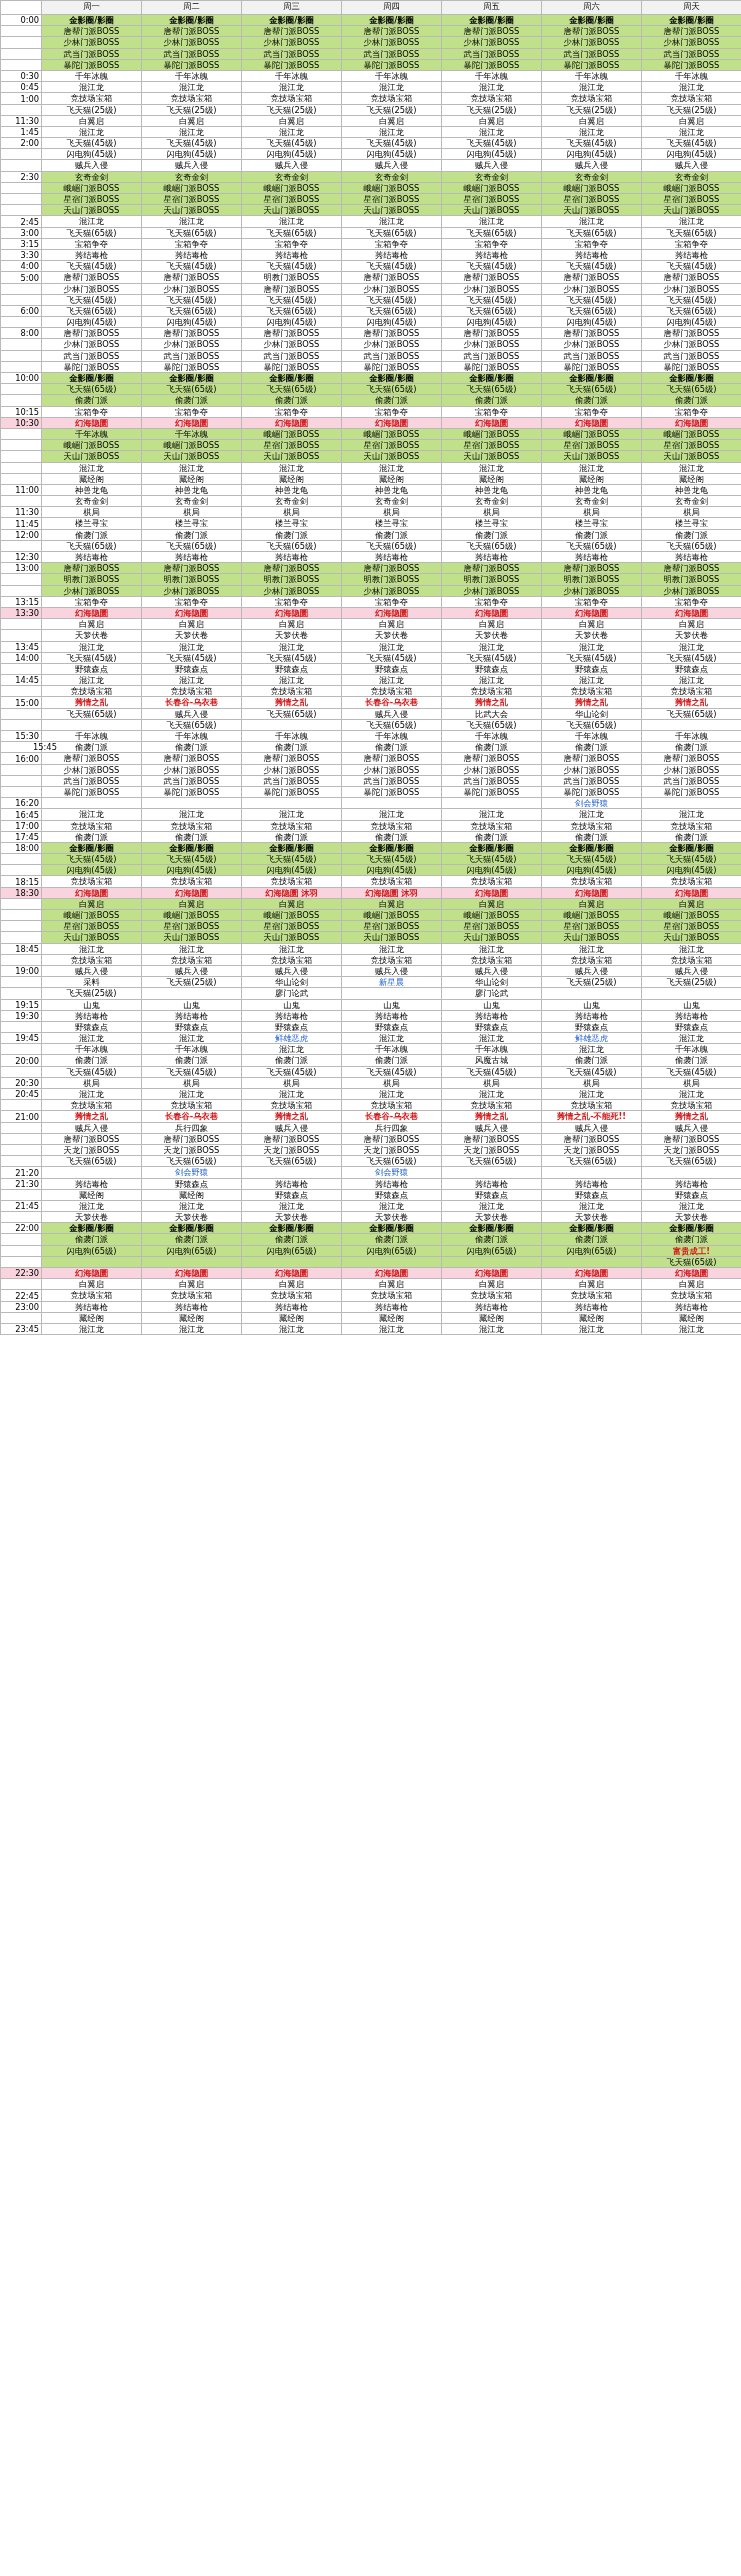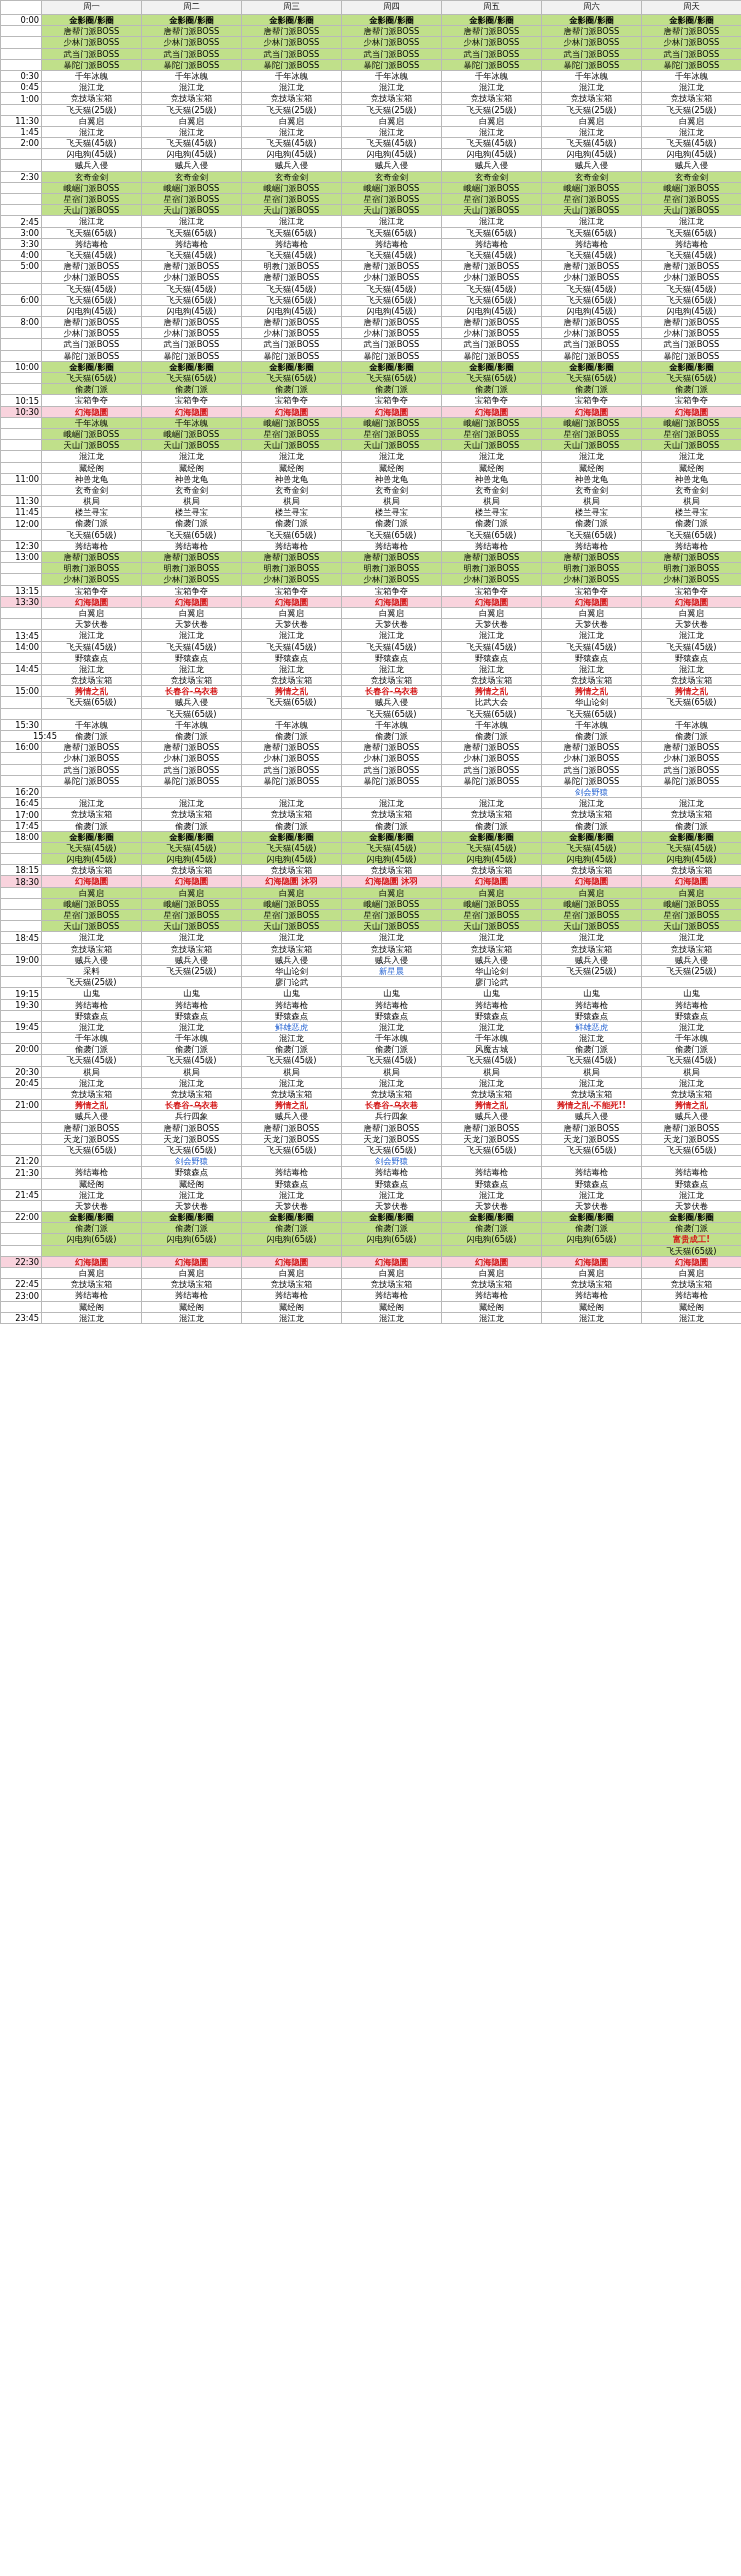--- a/index.html
+++ b/index.html
@@ -523,20 +523,44 @@
             <div>飞天猫(65级)</div>
           </td>
           <td class="cell">
             <div>飞天猫(65级)</div>
           </td>
           <td class="cell">
             <div>飞天猫(65级)</div>
           </td>
         </tr>
         <tr>
+          <td class="time" style="height: 10.2px;">3:15</td>
+          <td class="cell">
+            <div>宝箱争夺</div>
+          </td>
+          <td class="cell">
+            <div>宝箱争夺</div>
+          </td>
+          <td class="cell">
+            <div>宝箱争夺</div>
+          </td>
+          <td class="cell">
+            <div>宝箱争夺</div>
+          </td>
+          <td class="cell">
+            <div>宝箱争夺</div>
+          </td>
+          <td class="cell">
+            <div>宝箱争夺</div>
+          </td>
+          <td class="cell">
+            <div>宝箱争夺</div>
+          </td>
+        </tr>
+        <tr>
           <td class="time" style="height: 10.2px;">3:30</td>
           <td class="cell">
             <div>莠结毒枪</div>
           </td>
           <td class="cell">
             <div>莠结毒枪</div>
           </td>
           <td class="cell">
             <div>莠结毒枪</div>
           </td>

